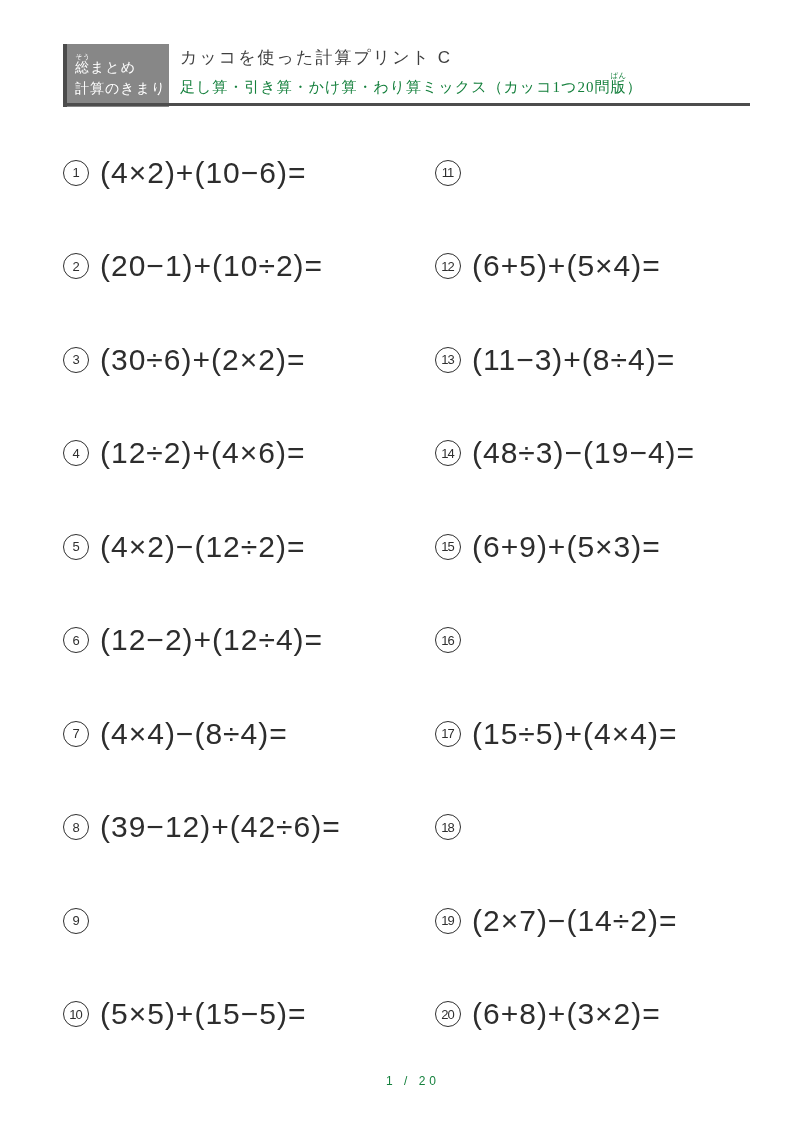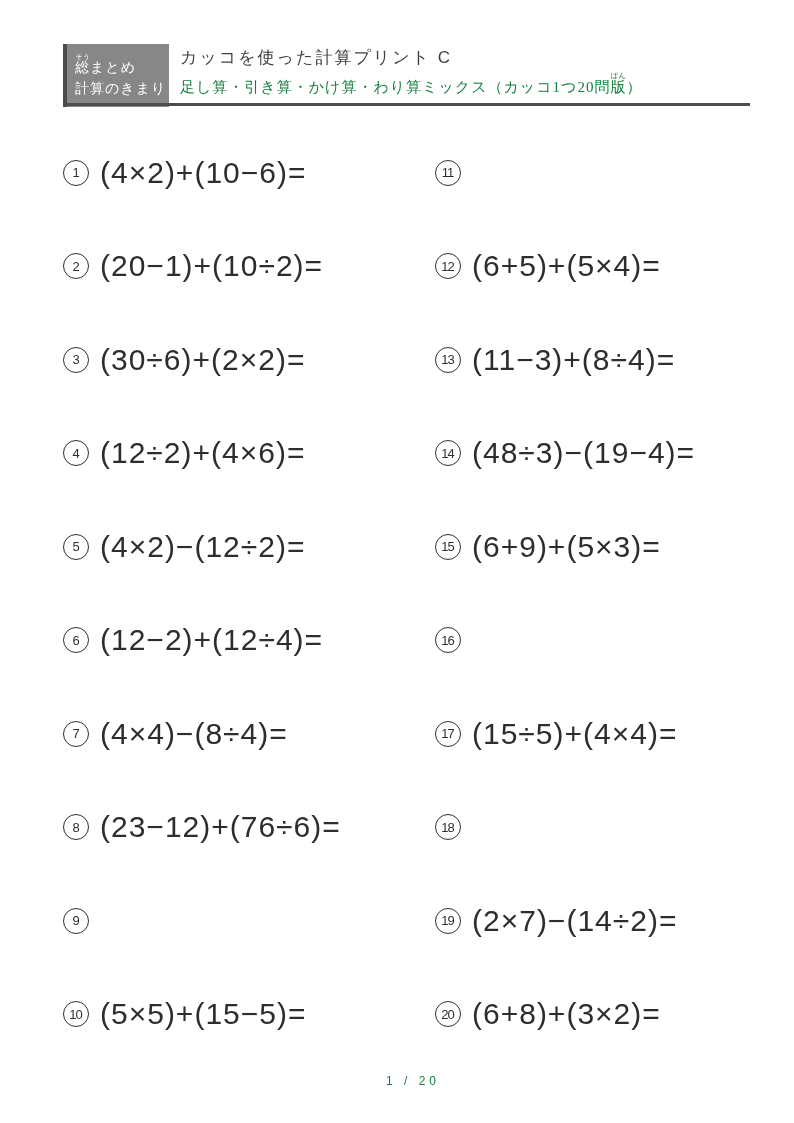--- a/index.html
+++ b/index.html
@@ -168,21 +168,21 @@
       <div class="problem">
         <span class="pnum">6</span>
         <span class="pexpr">(12−2)+(12÷4)=</span>
       </div>
       <div class="problem">
         <span class="pnum">7</span>
         <span class="pexpr">(4×4)−(8÷4)=</span>
       </div>
       <div class="problem">
         <span class="pnum">8</span>
-        <span class="pexpr">(23−12)+(76÷6)=</span>
+        <span class="pexpr">(39−12)+(42÷6)=</span>
       </div>
       <div class="problem">
         <span class="pnum">9</span>
       </div>
       <div class="problem">
         <span class="pnum two">10</span>
         <span class="pexpr">(5×5)+(15−5)=</span>
       </div>
     </div>
   <div class="col col-right">

